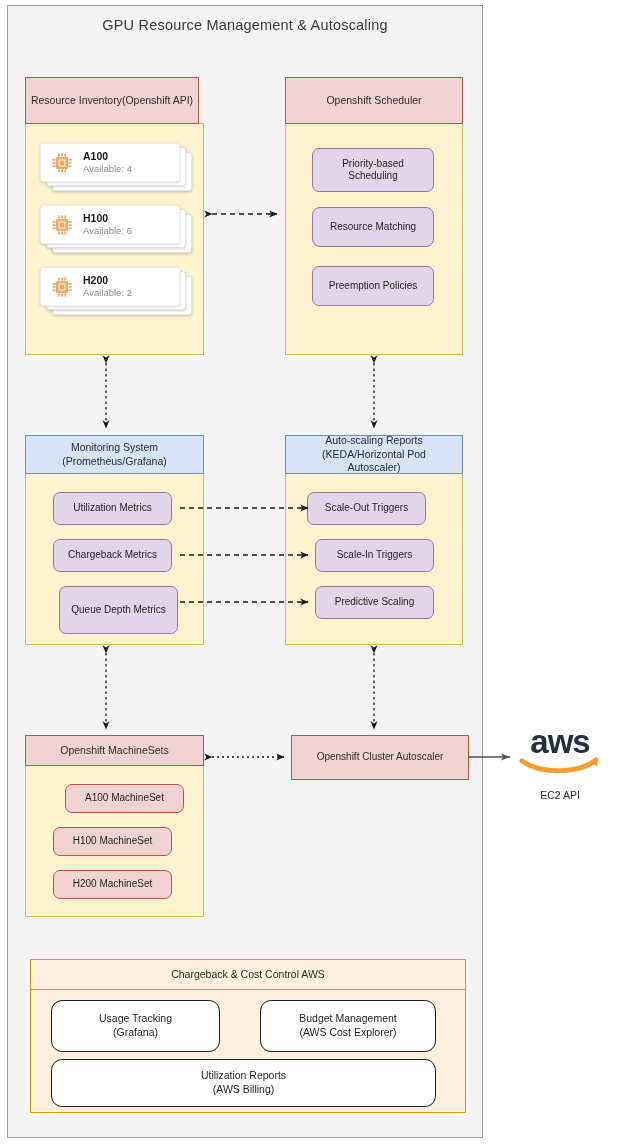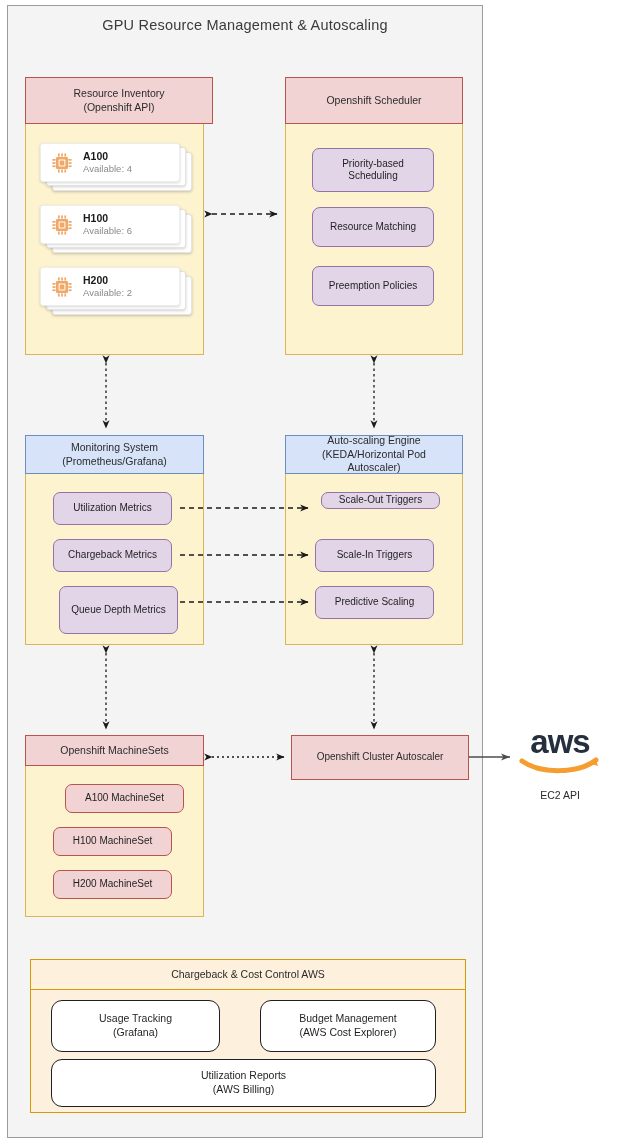--- a/index.html
+++ b/index.html
@@ -80,21 +80,21 @@
 </head>
 <body>
 
 <div class="canvas">
 
   <div class="outer-panel"></div>
 
   <div class="diagram-title">GPU Resource Management &amp; Autoscaling</div>
 
   <div class="group" style="left:25px;top:123px;width:179px;height:232px;"></div>
-  <div class="hdr red" style="left:25px;top:77px;width:188px;height:47px;flex-direction:column;">
+  <div class="hdr red" style="left:25px;top:77px;width:174px;height:47px;flex-direction:row;">
     <span>Resource Inventory</span>
     <span>(Openshift API)</span>
   </div>
 
   <div class="gpu-stack" style="left:40px;top:143px;">
     <div class="sh sh3"></div>
     <div class="sh sh2"></div>
     <div class="card">
       <div class="ico">
         <svg width="24" height="24" viewBox="0 0 24 24">
@@ -215,26 +215,26 @@
   </div>
   <div class="pill" style="left:53px;top:539px;width:119px;height:33px;">
     <span>Chargeback Metrics</span>
   </div>
   <div class="pill" style="left:59px;top:586px;width:119px;height:48px;">
     <span>Queue Depth Metrics</span>
   </div>
 
   <div class="group" style="left:285px;top:473px;width:178px;height:172px;"></div>
   <div class="hdr blue" style="left:285px;top:435px;width:178px;height:39px;flex-direction:column;">
-    <span>Auto-scaling Engine</span>
+    <span>Auto-scaling Reports</span>
     <span>(KEDA/Horizontal Pod</span>
     <span>Autoscaler)</span>
   </div>
 
-  <div class="pill" style="left:321px;top:492px;width:119px;height:17px;">
+  <div class="pill" style="left:307px;top:492px;width:119px;height:33px;">
     <span>Scale-Out Triggers</span>
   </div>
   <div class="pill" style="left:315px;top:539px;width:119px;height:33px;">
     <span>Scale-In Triggers</span>
   </div>
   <div class="pill" style="left:315px;top:586px;width:119px;height:33px;">
     <span>Predictive Scaling</span>
   </div>
 
   <div class="group" style="left:25px;top:765px;width:179px;height:152px;"></div>

